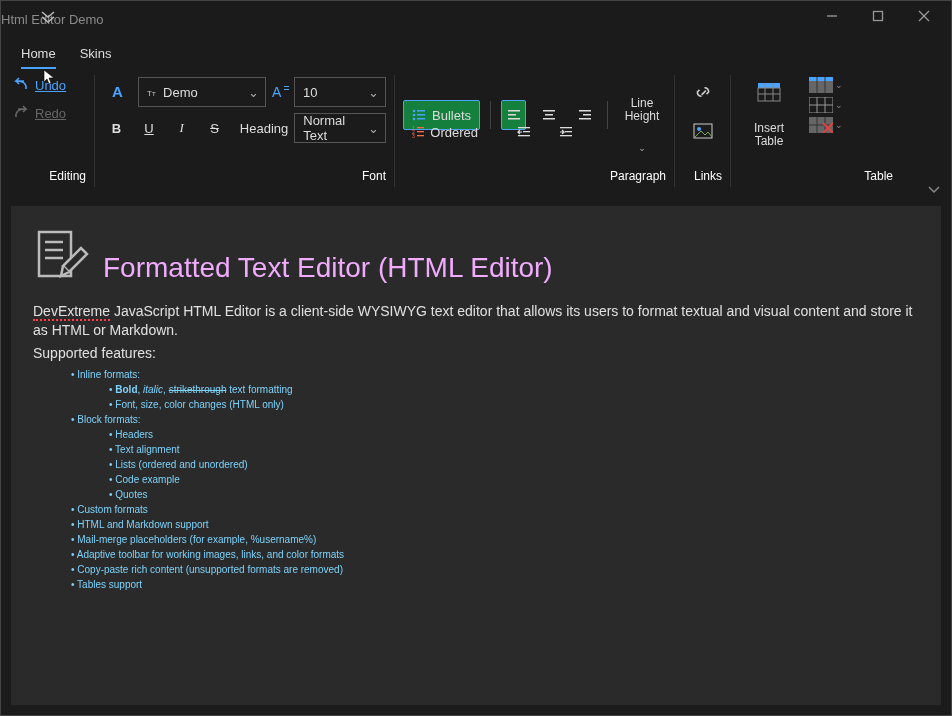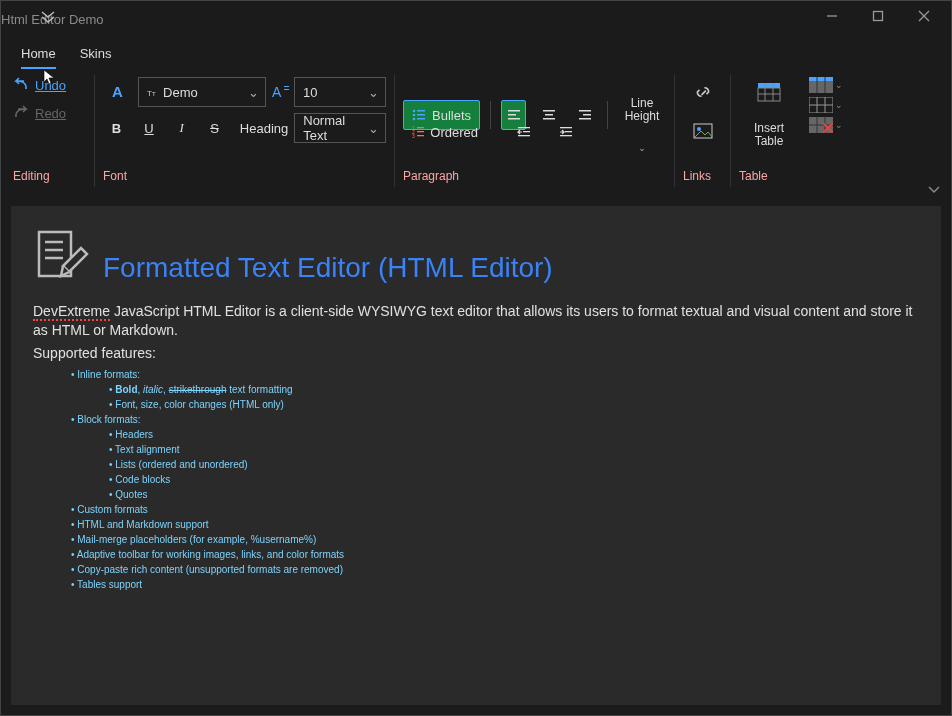--- a/index.html
+++ b/index.html
@@ -10,42 +10,42 @@
   .titlebar .title { color: #8a8a8a; font-size: 13px; }
   .titlebar .winbtns { position: absolute; right: 4px; top: 0; display: flex; }
   .winbtn { width: 46px; height: 30px; display: flex; align-items: center; justify-content: center; color: #888; }
   .tabs { display: flex; gap: 24px; padding: 0 20px; height: 32px; align-items: flex-end; }
   .tab { font-size: 13px; color: #ddd; padding-bottom: 6px; border-bottom: 2px solid transparent; }
   .tab.active { border-bottom-color: #4aa3ff; }
   .cursor { position: absolute; left: 42px; top: 68px; pointer-events:none; }
   .ribbon { display: flex; height: 120px; padding: 6px 4px 2px 4px; }
   .group { border-right: 1px solid #333; display:flex; flex-direction:column; justify-content:space-between; padding: 2px 8px 4px 8px; }
   .group-body { display:flex; flex-direction:column; gap:6px; flex:1; }
-  .group-label { text-align:left; font-size:12px; color:#fca5a5; margin-top:0; }
+  .group-label { text-align:right; font-size:12px; color:#ffffff; margin-top:0; }
   .row { display:flex; align-items:center; gap:6px; }
   .btn { height: 30px; display:inline-flex; align-items:center; justify-content:center; gap:6px; padding:0 8px; border:1px solid transparent; border-radius:2px; font-size:13px; color:#ddd; }
   .btn.icon-only { width:32px; padding:0; }
   .btn.bordered { border-color:#555; }
   .btn.active { border-color:#4aa3ff; background:#15803d; }
   .lbl { font-size:13px; color:#ddd; }
   .undo-link { color:#4aa3ff; text-decoration: underline; }
   .redo-link { color:#666; text-decoration: underline; }
   .select { height:30px; border:1px solid #555; display:flex; align-items:center; justify-content:space-between; padding:0 6px 0 8px; font-size:13px; color:#ddd; background:transparent; }
   .select .chev { color:#aaa; }
   .fontsel { width:140px; }
   .sizesel { width:92px; }
   .heading-sel { width:108px; }
   .big-btn { width:60px; display:flex; flex-direction:column; align-items:center; justify-content:center; gap:20px; font-size:12px; color:#ddd; text-align:center; padding:4px 2px; }
   .big-btn .chev-sm { font-size:9px; color:#aaa; }
   .table-group .grid-swatches { display:flex; align-items:flex-start; gap:6px; }
   .swcol { display:flex; flex-direction:column; gap:4px; }
   .ribbon-expand { position:absolute; right:10px; top:184px; color:#888; }
   .content-wrap { position:absolute; left:10px; right:10px; top:205px; bottom:10px; background:#2a2a2a; padding:22px 22px; overflow:auto; }
   .doc-header { display:flex; align-items:flex-end; gap:14px; margin-bottom:18px; }
-  .doc-header h1 { font-weight:400; font-size:28px; color:#3b82f6; }
+  .doc-header h1 { font-weight:400; font-size:28px; color:#f0abfc; }
   .doc p { font-size:14px; color:#e0e0e0; line-height:1.35; margin-bottom:4px; }
   .doc .squiggle { border-bottom: 2px dotted #ff4040; }
   .doc ul { list-style:none; padding-left:0; font-size:10px; color:#7dd3fc; line-height:1.5; }
   .doc ul li::before { content:"• "; }
   .doc ul ul { padding-left:38px; }
   .doc ul.top { padding-left:38px; }
   .doc .bold { font-weight:bold; }
   .doc .ital { font-style:italic; }
   .doc .strike { text-decoration: line-through; }
   svg { display:block; }
@@ -352,21 +352,21 @@
         <ul>
           <li><span class="bold">Bold</span>, <span class="ital">italic</span>, <span class="strike">strikethrough</span><span> text formatting</span></li>
           <li>Font, size, color changes (HTML only)</li>
         </ul>
       </li>
       <li><span>Block formats:</span>
         <ul>
           <li>Headers</li>
           <li>Text alignment</li>
           <li>Lists (ordered and unordered)</li>
-          <li>Code blocks</li>
+          <li>Code example</li>
           <li>Quotes</li>
         </ul>
       </li>
       <li>Custom formats</li>
       <li>HTML and Markdown support</li>
       <li>Mail-merge placeholders (for example, %username%)</li>
       <li>Adaptive toolbar for working images, links, and color formats</li>
       <li>Copy-paste rich content (unsupported formats are removed)</li>
       <li>Tables support</li>
     </ul>

